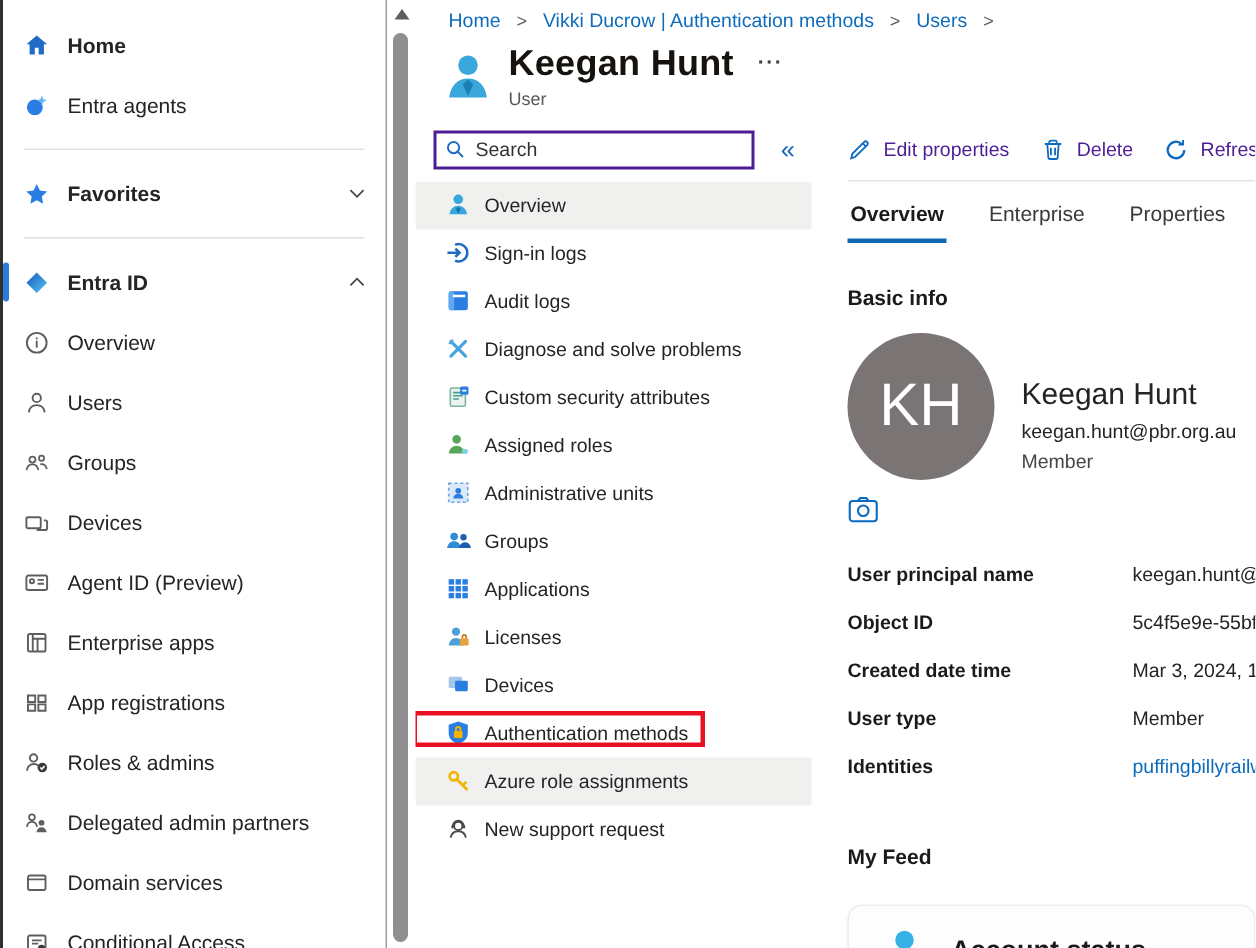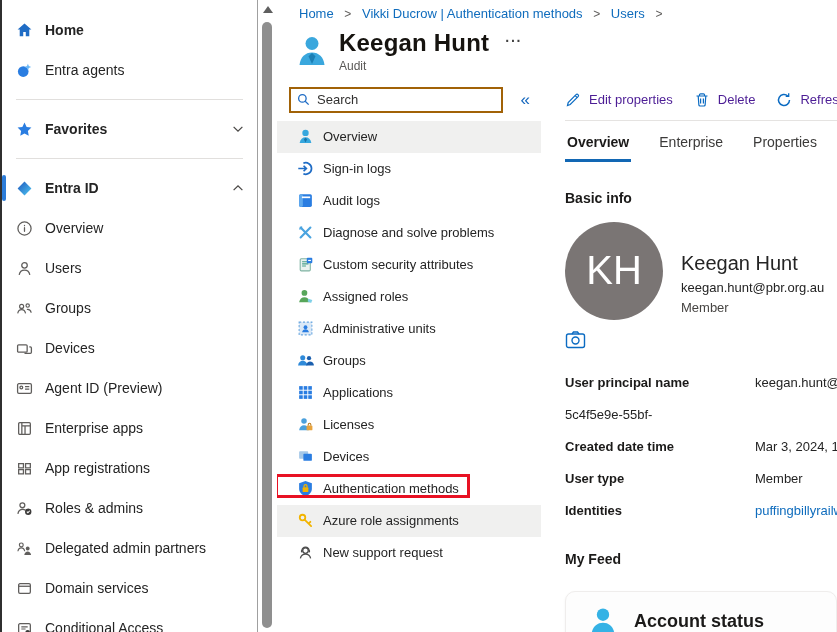--- a/index.html
+++ b/index.html
@@ -36,21 +36,21 @@
   .header-text { margin-left: 10px; }
   .page-title { font-size: 24px; font-weight: 700; color: #16130f; line-height: 1.15; letter-spacing: .2px; }
   .page-subtitle { font-size: 12px; color: #5a5856; margin-top: 2px; }
   .more-btn { margin-left: 16px; margin-top: 4px; color: #424242; font-size: 14px; font-weight: 700; letter-spacing: 1px; background: none; border: none; cursor: pointer; }
 
   .content-row { display: flex; flex: 1; margin-top: 14px; min-height: 0; }
 
   
   .user-menu { width: 264px; flex: none; display: flex; flex-direction: column; }
   .search-row { display: flex; align-items: center; padding: 0 8px 8px 12px; flex: none; }
-  .search-box { width: 214px; height: 26px; border: 2px solid #a16207; display: flex; align-items: center; padding: 0 5px; background: #fff; }
+  .search-box { width: 214px; height: 26px; border: 2px solid #4c1d95; display: flex; align-items: center; padding: 0 5px; background: #fff; }
   .search-icon-wrap { width: 15px; height: 15px; flex: none; }
   .search-box input { border: none; outline: none; flex: 1; min-width: 0; font: 13px "Liberation Sans", sans-serif; color: #242424; margin-left: 6px; background: transparent; }
   .search-box input::placeholder { color: #323130; opacity: 1; }
   .collapse-btn { margin-left: auto; color: #1366bd; font-size: 17px; line-height: 1; background: none; border: none; cursor: pointer; padding: 0 3px 0 0; }
 
   .menu-list { flex: 1; overflow: hidden; }
   .menu-item { height: 32px; display: flex; align-items: center; padding-left: 20px; position: relative; font-size: 13px; cursor: pointer; }
   .menu-item .icon16 { margin-right: 9px; }
   .menu-item.selected { background: #f0f0ef; }
   .menu-label { white-space: nowrap; }
@@ -77,21 +77,21 @@
   .id-member { font-size: 13px; margin-top: 5px; color: #474543; }
   .camera-btn { margin-top: 10px; width: 21px; height: 19px; background: none; border: none; padding: 0; cursor: pointer; display: block; }
   .camera-btn span { display: block; width: 100%; height: 100%; }
 
   .props { margin-top: 18px; }
   .prop-row { display: flex; align-items: center; height: 32px; font-size: 13px; }
   .prop-label { width: 190px; flex: none; font-weight: 600; color: #1b1a19; }
   .prop-value { color: #242424; white-space: nowrap; }
   .prop-value.link { color: #0f6cbd; cursor: pointer; }
 
-  .feed-heading { margin-top: 24px; }
+  .feed-heading { margin-top: 36px; }
   .feed-cards { margin-top: 24px; }
   .feed-card { height: 90px; background: #fdfdfd; border: 1px solid #efedec; border-radius: 10px 10px 0 0;
     box-shadow: 0 1px 3px rgba(0,0,0,.05); display: flex; align-items: flex-start; gap: 16px; padding: 13px 0 0 22px; cursor: pointer; }
   .icon26 { width: 30px; height: 30px; flex: none; }
   .feed-title { font-size: 18px; font-weight: 700; color: #1b1a19; margin-top: 6px; }
 
   .icon16 { width: 17px; height: 17px; flex: none; }
   .icon16 svg, .icon15 svg, .chev svg, .header-icon svg, .icon26 svg, .search-icon-wrap svg, .camera-btn svg { width: 100%; height: 100%; display: block; }
 </style>
 </head>
@@ -320,21 +320,21 @@
     <header class="page-header">
       <span class="header-icon">
           <svg viewBox="0 0 34 34">
             <circle cx="17" cy="10.5" r="6.5" fill="#3aa7dd"></circle>
             <path d="M4.5 32c.8-8 5.8-12.6 12.5-12.6S28.7 24 29.5 32z" fill="#3aa7dd"></path>
             <path d="M17 20l3.5 3.3L17 31l-3.5-7.7z" fill="#1b7fb5"></path>
           </svg>
         </span>
       <div class="header-text">
         <div class="page-title">Keegan Hunt</div>
-        <div class="page-subtitle">Audit</div>
+        <div class="page-subtitle">User</div>
       </div>
       <button class="more-btn">···</button>
     </header>
 
     <div class="content-row">
 
       <div class="user-menu">
         <div class="search-row">
           <div class="search-box">
             <span class="search-icon-wrap">
@@ -593,20 +593,21 @@
         </button>
 
         <div class="props">
 
             <div class="prop-row">
               <div class="prop-label">User principal name</div>
               <div class="prop-value">keegan.hunt@p</div>
             </div>
 
             <div class="prop-row">
+              <div class="prop-label">Object ID</div>
               <div class="prop-value">5c4f5e9e-55bf-</div>
             </div>
 
             <div class="prop-row">
               <div class="prop-label">Created date time</div>
               <div class="prop-value">Mar 3, 2024, 11</div>
             </div>
 
             <div class="prop-row">
               <div class="prop-label">User type</div>

